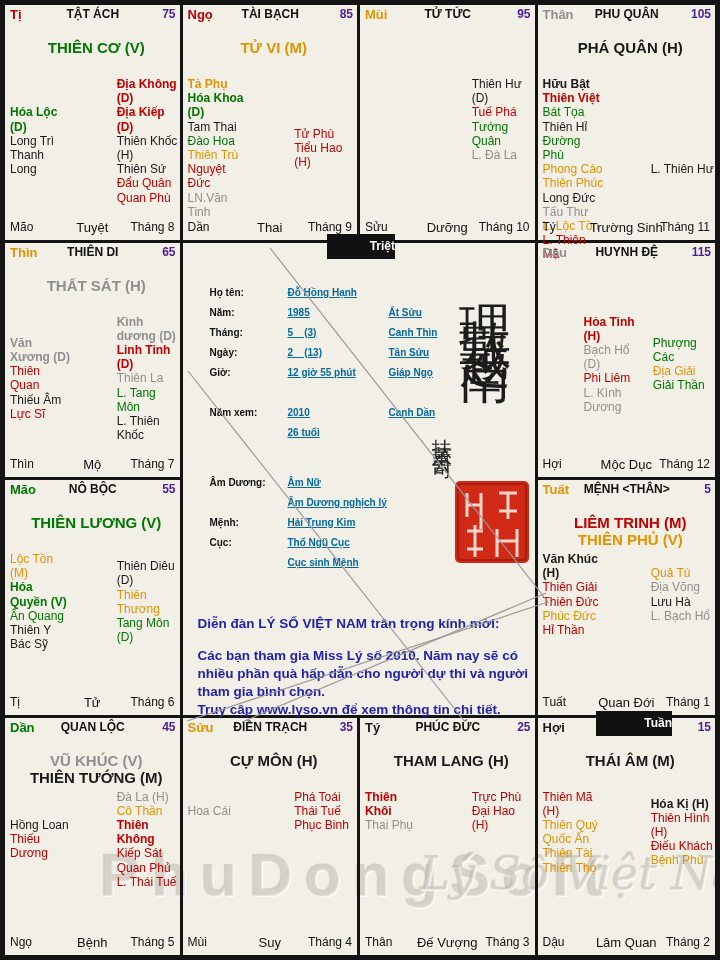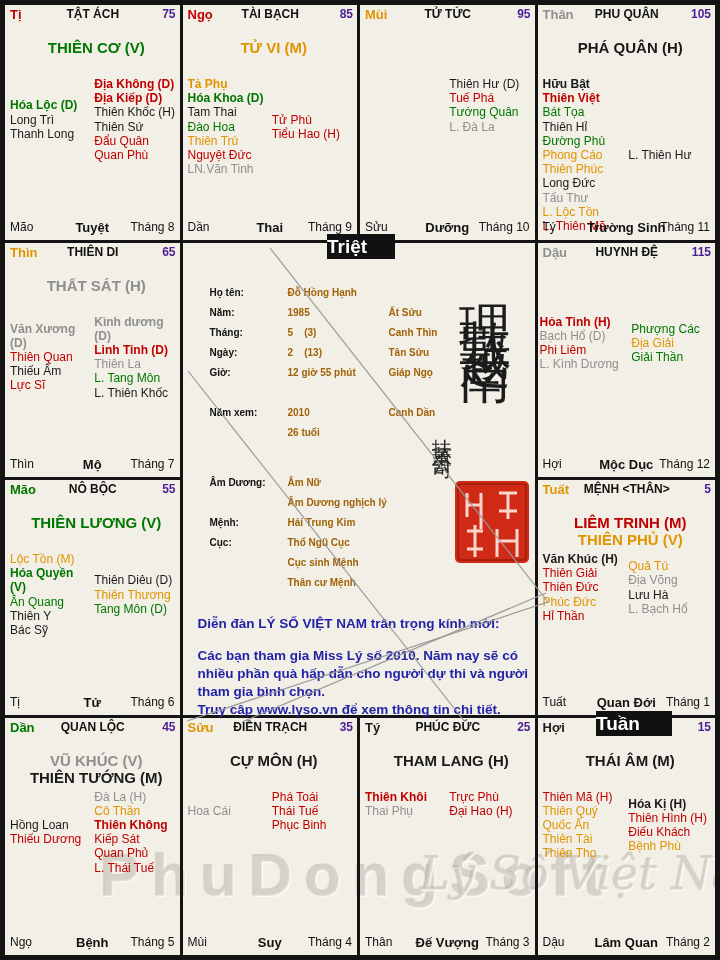--- a/index.html
+++ b/index.html
@@ -18,50 +18,50 @@
   .cell.last-col{border-right:none;}
   .cell.last-row{border-bottom:none;}
   .head{position:absolute;top:2px;left:5px;right:4px;height:18px;}
   .corner{float:left;font-weight:bold;font-size:13px;}
   .pnum{float:right;font-weight:bold;font-size:12px;color:#4c1d95;}
   .pname{position:absolute;left:0;right:0;text-align:center;font-weight:bold;font-size:12px;color:#111;}
   .mains{position:absolute;top:34px;left:0;right:0;text-align:center;font-weight:bold;
          font-size:15px;line-height:17px;padding-left:8px;}
   .cols{position:absolute;top:72px;left:0;right:0;display:flex;font-size:12px;line-height:14.2px;align-items:center;}
   .col{width:50%;box-sizing:border-box;padding-left:5px;}
-  .col.r{padding-left:2px;}
+  .col.r{padding-left:2px;margin-left:44px;}
   .foot{position:absolute;bottom:3px;left:5px;right:5px;height:17px;font-size:12px;color:#111;z-index:2;}
   .fl{float:left;}
   .fr{float:right;}
-  .fc{position:absolute;left:0;right:0;text-align:center;font-weight:bold;font-size:13px;}
+  .fc{position:absolute;left:0;right:0;text-align:center;font-weight:normal;font-size:13px;}
   
   .red{color:#c00000;} .green{color:#007700;} .org{color:#e09400;}
   .gry{color:#8f8f8f;} .blk{color:#1a1a1a;} .bold{font-weight:bold;}
   
   .center{position:relative;grid-column:2/4;grid-row:2/4;border-right:3px solid #141414;
           border-bottom:3px solid #141414;box-sizing:border-box;}
   .irow{position:absolute;left:0;right:0;height:18px;font-size:10px;}
   .ilabel{position:absolute;left:27px;font-weight:bold;color:#111;white-space:pre;}
-  .ival{color:#a16207;font-weight:bold;white-space:pre;}
+  .ival{color:#0369a1;font-weight:bold;white-space:pre;text-decoration:underline;}
   .v1{position:absolute;left:105px;}
   .v2{position:absolute;left:206px;}
   .announce{position:absolute;left:15px;top:372px;width:336px;color:#2323a8;font-weight:bold;
             font-size:13.5px;line-height:18px;z-index:2;}
   .announce .a1{margin-bottom:14px;}
   .callig{position:absolute;left:272px;top:20px;height:340px;writing-mode:vertical-rl;
           text-orientation:upright;font-family:"DejaVu Serif",serif;font-size:52px;
           letter-spacing:16px;color:#1c1c1c;line-height:62px;}
   .callig-side{position:absolute;left:247px;top:180px;height:160px;writing-mode:vertical-rl;
           text-orientation:upright;font-family:"DejaVu Serif",serif;font-size:20px;
           letter-spacing:7px;color:#222;}
   .seal{position:absolute;left:270px;top:236px;z-index:3;}
   
   #lines{position:absolute;inset:0;z-index:2;pointer-events:none;}
-  .tag{position:absolute;z-index:4;background:#111;color:#fff;font-weight:bold;font-size:19px;
-       text-align:left;line-height:25px;height:25px;}
+  .tag{position:absolute;z-index:4;background:#111;color:#fff;font-weight:bold;font-size:12px;
+       text-align:right;line-height:25px;height:25px;}
   .tag-triet{left:322px;top:229px;width:68px;}
   .tag-tuan{left:591px;top:706px;width:76px;}
 </style>
 </head>
 <body>
 
 <div class="board">
 
   <div class="wm wm1">PhuDongSoft</div>
   <div class="wm wm2">Lý Số Việt Nam</div>
@@ -111,23 +111,20 @@
       <div class="irow" style="top:274px">
           <span class="ilabel">Mệnh:</span>
           <span class="ival v1">Hải Trung Kim</span>
         </div>
       <div class="irow" style="top:294px">
           <span class="ilabel">Cục:</span>
           <span class="ival v1">Thổ Ngũ Cục</span>
         </div>
       <div class="irow" style="top:314px">
           <span class="ival v1">Cục sinh Mệnh</span>
-        </div>
-      <div class="irow" style="top:334px">
-          <span class="ival v1">Thân cư Mệnh</span>
         </div>
 
       <div class="callig">理數越南</div>
       <div class="callig-side">扶董公司</div>
 
       <svg class="seal" width="78" height="86" viewBox="0 0 78 86">
         <rect x="2" y="2" width="74" height="82" rx="5" fill="#d02a16"></rect>
         <rect x="5" y="5" width="68" height="76" rx="3" fill="none" stroke="#a81f0e" stroke-width="2"></rect>
         <g stroke="#ffe9e0" stroke-width="3" fill="none" opacity="0.9">
           <path d="M14 14 v24 M14 26 h14 M28 14 v36"></path>

